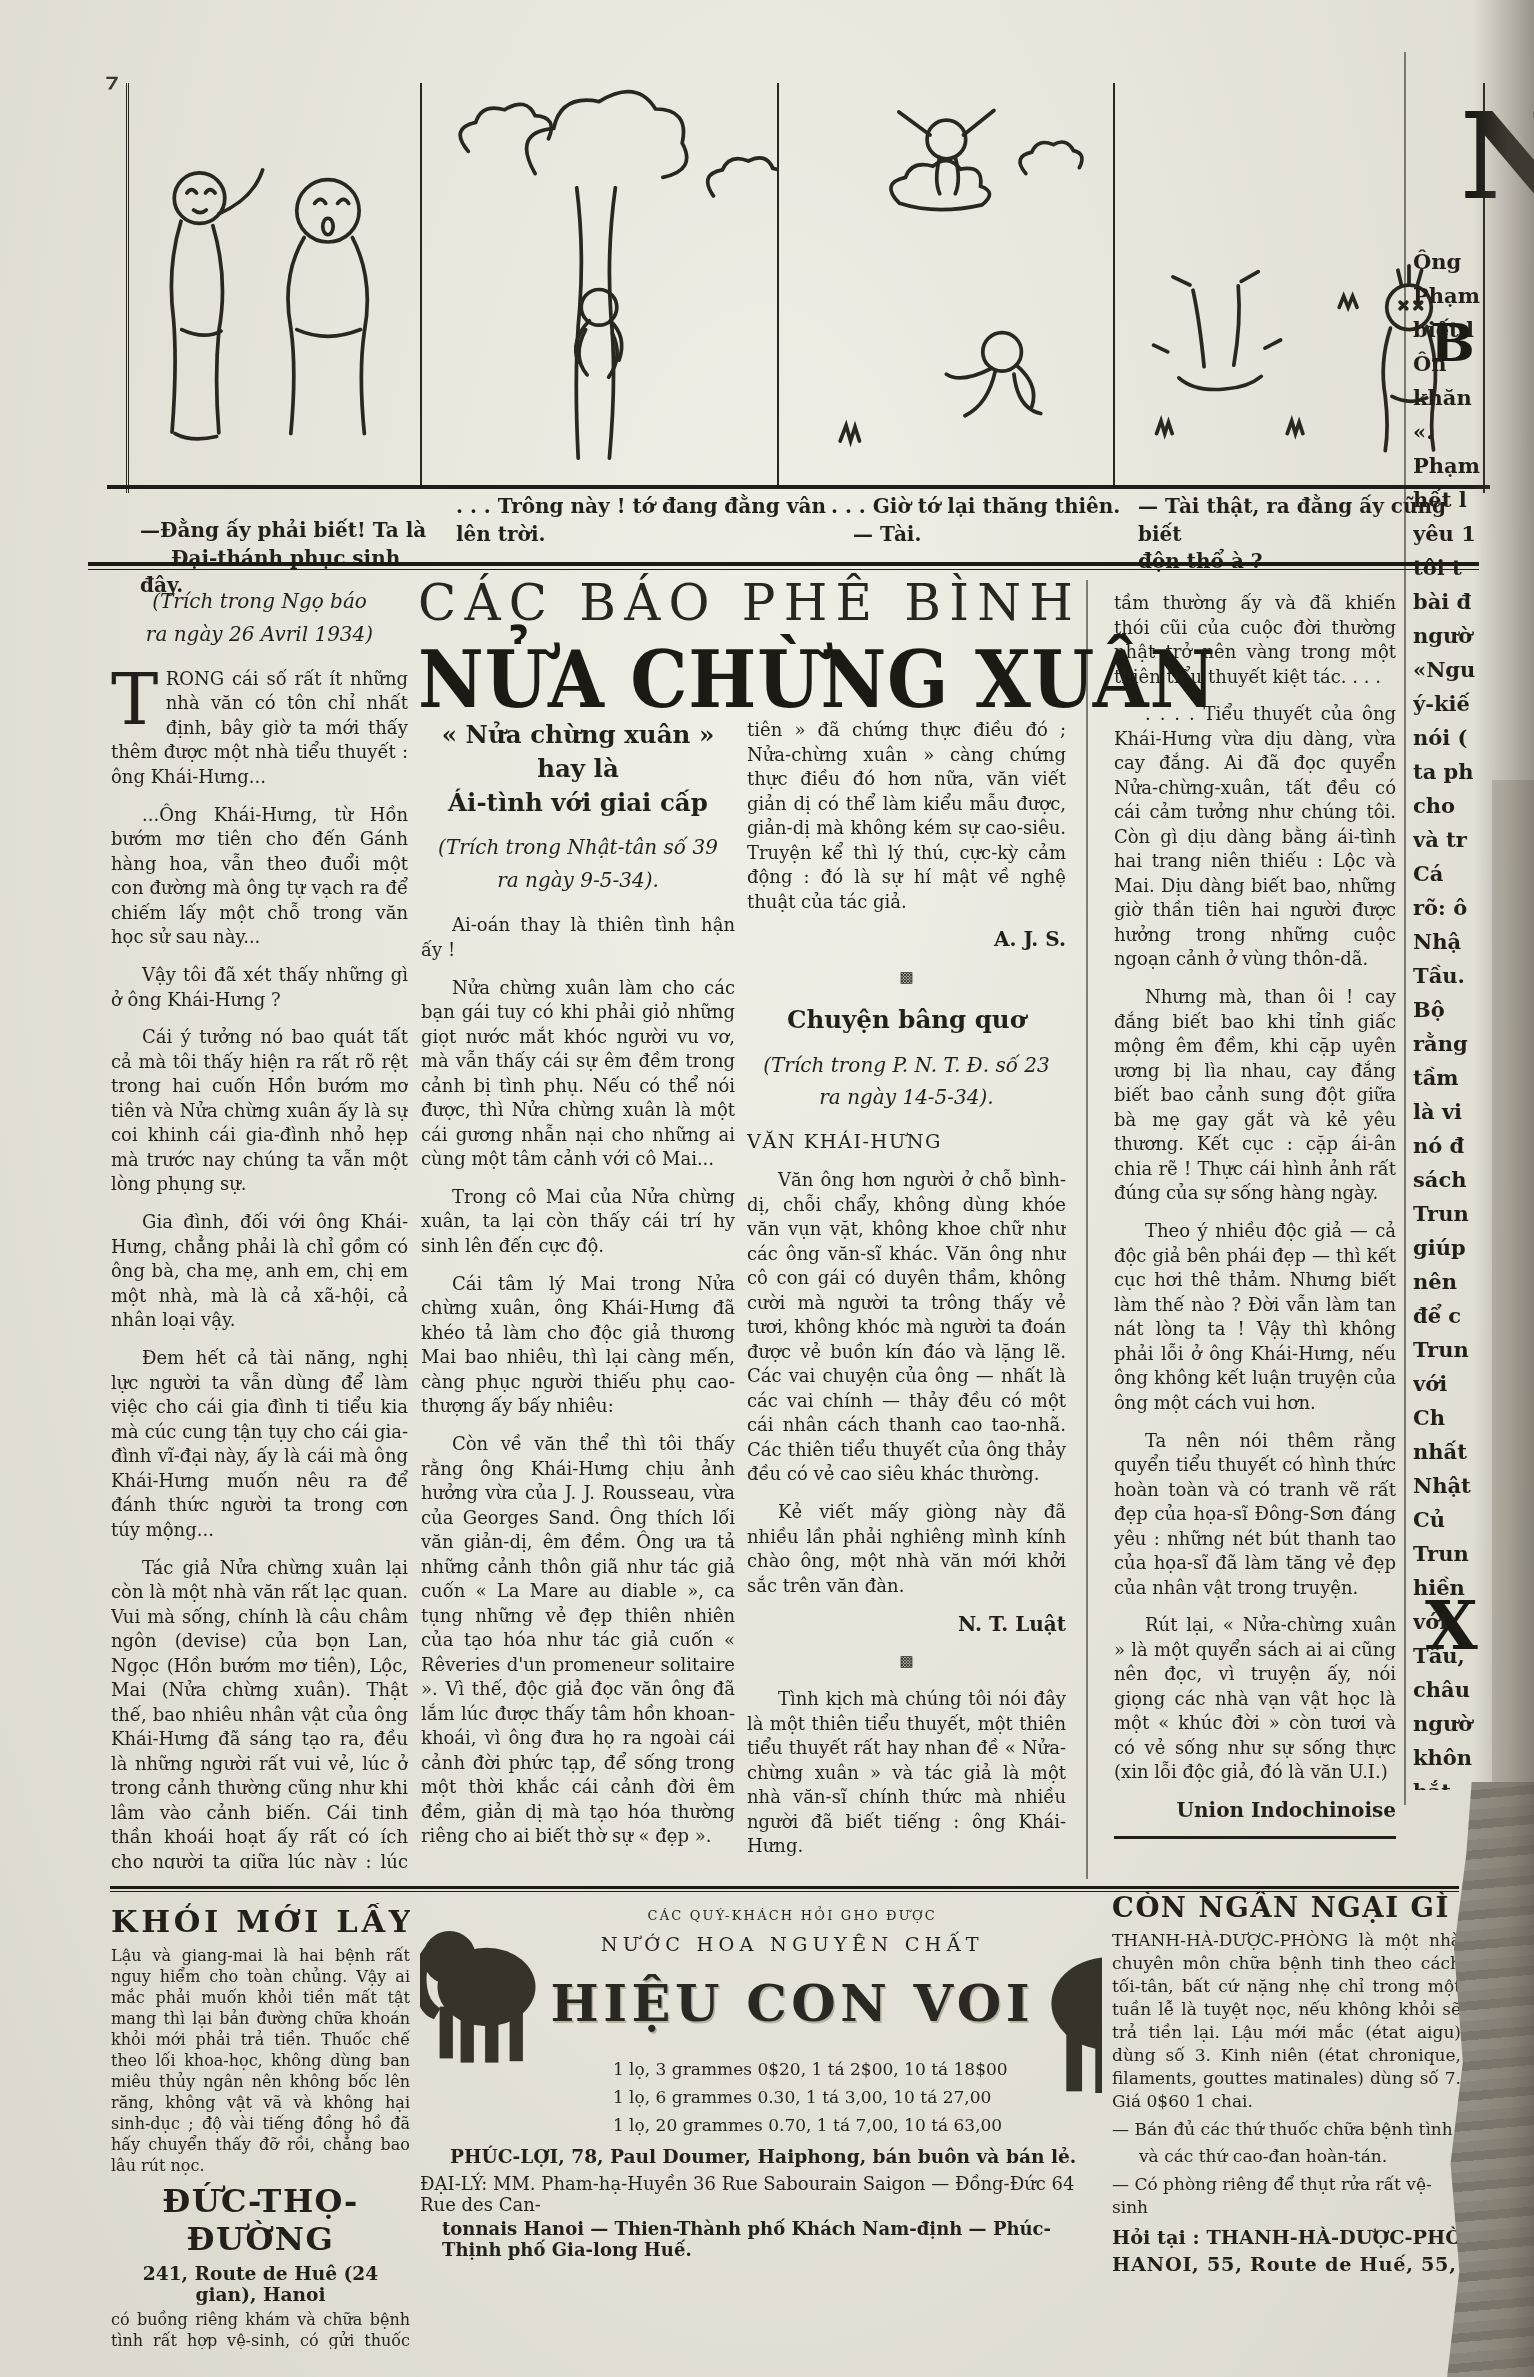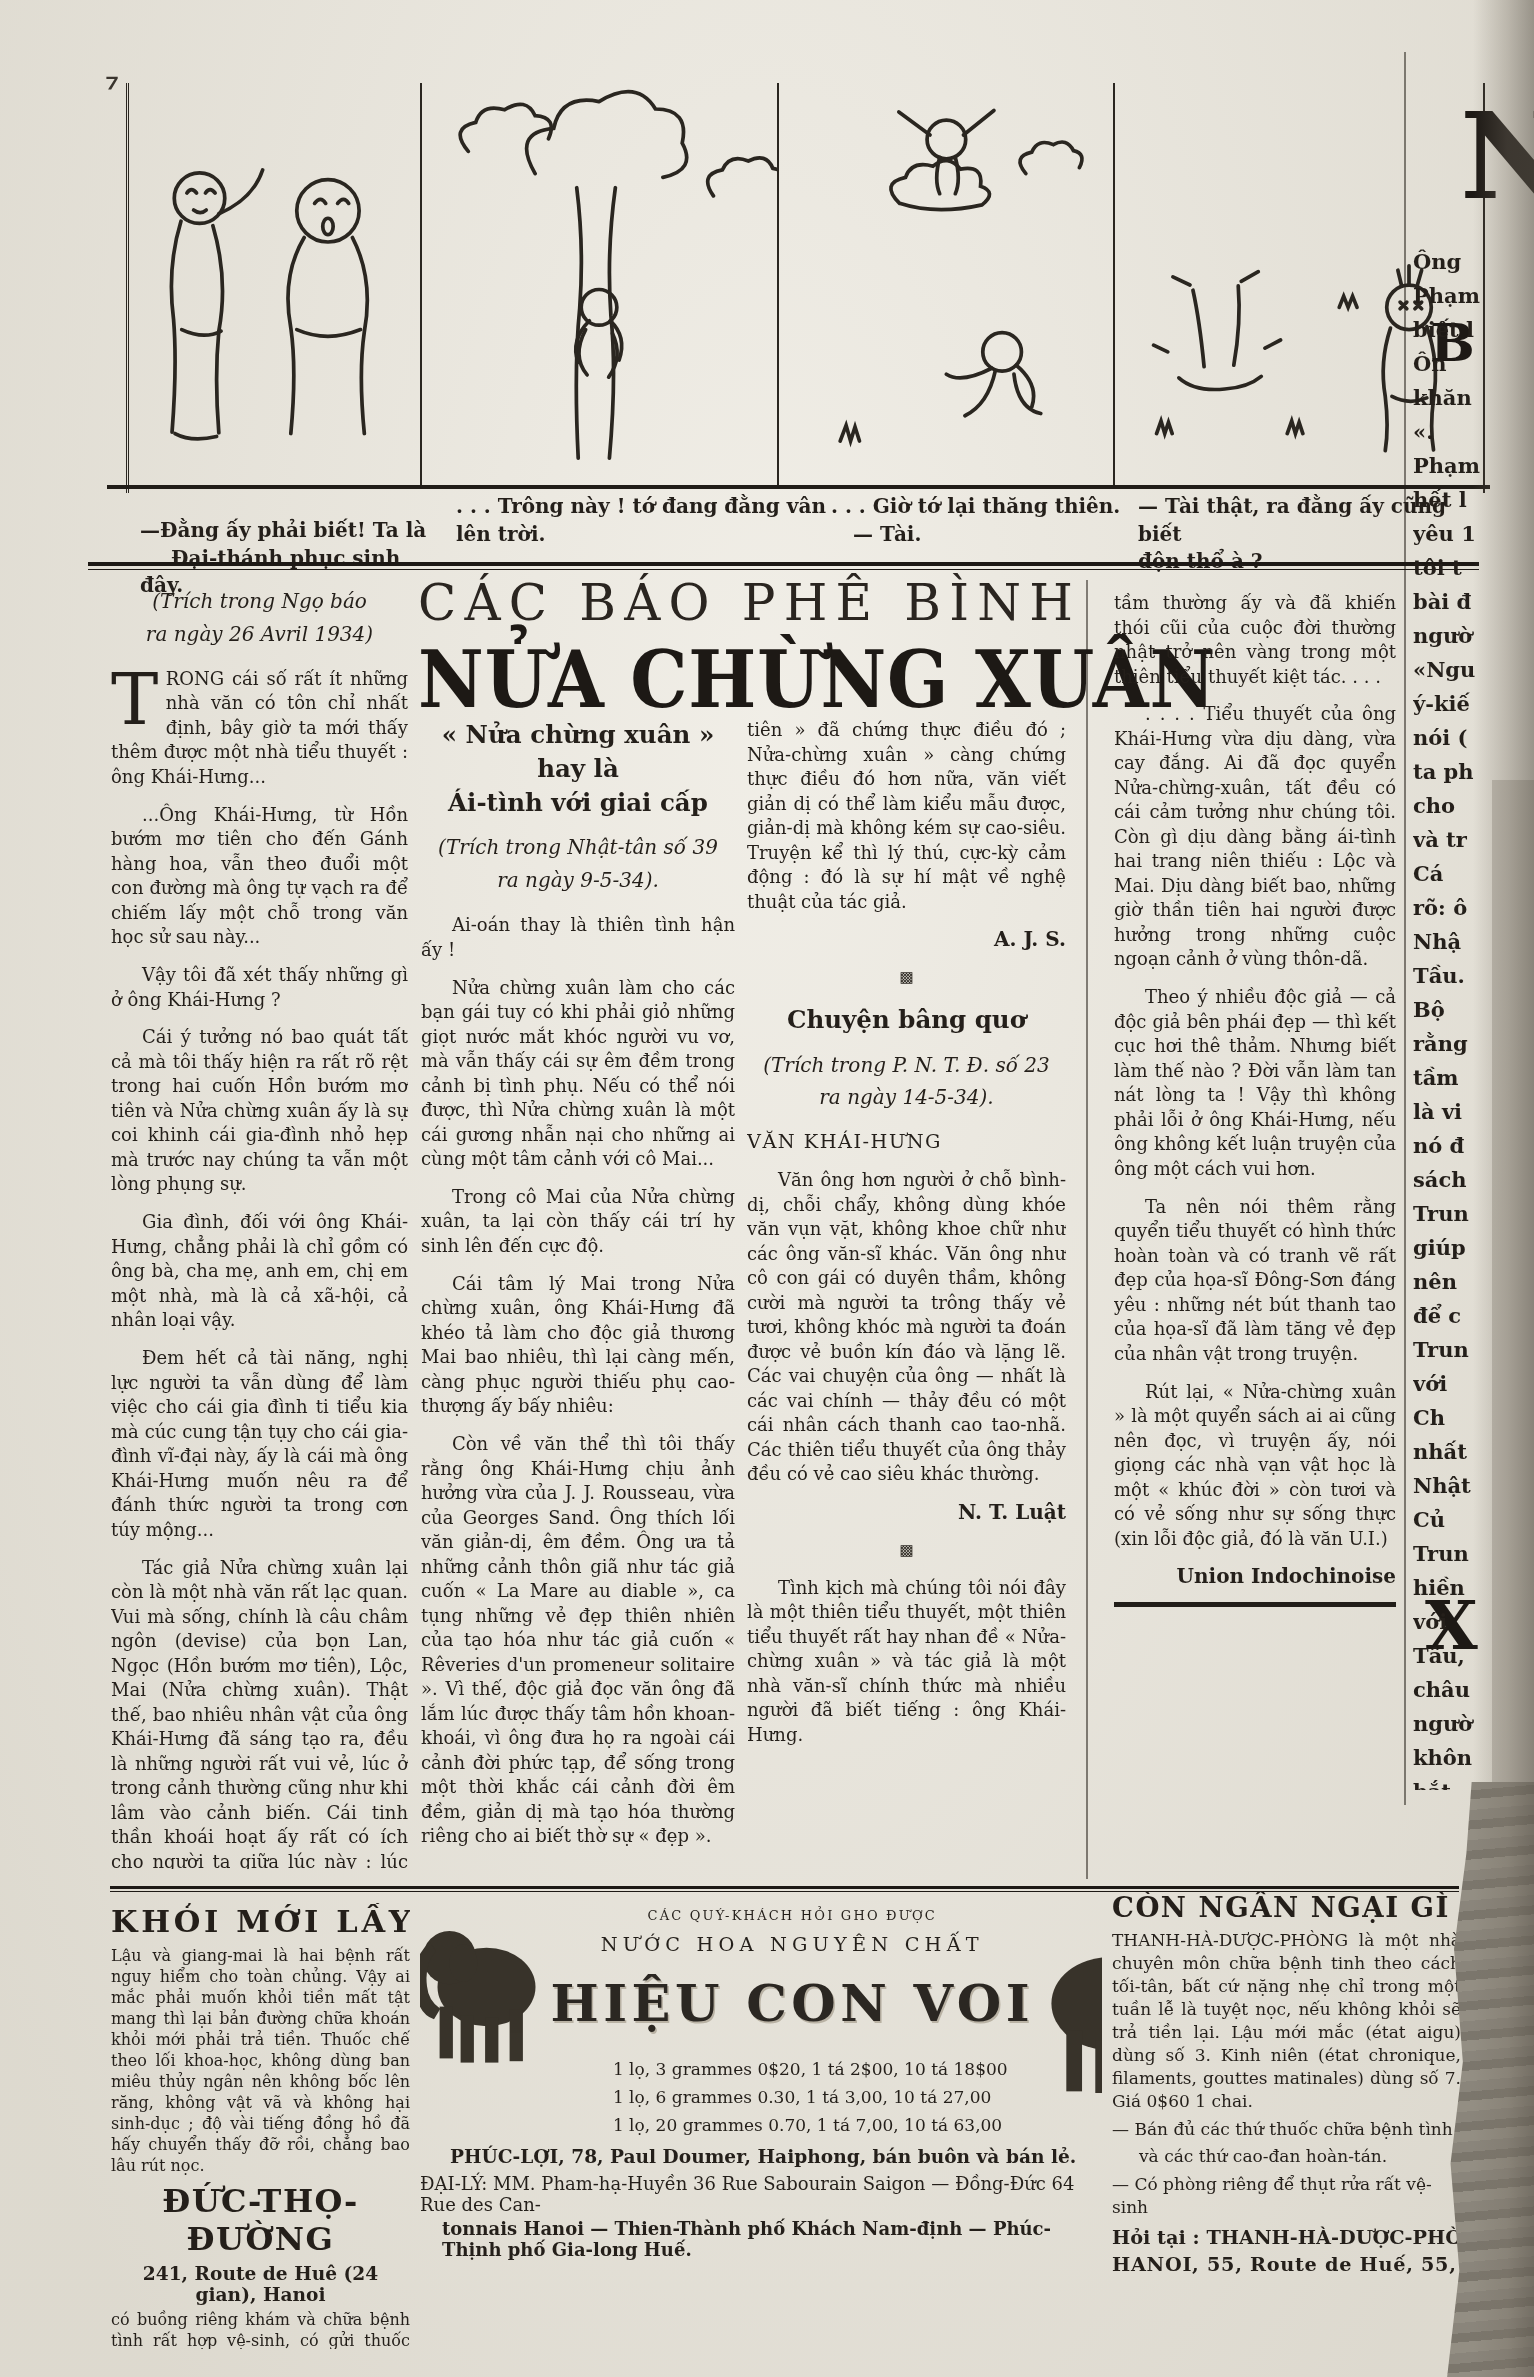--- a/index.html
+++ b/index.html
@@ -242,29 +242,31 @@
 
   <div class="col col3" data-interactable="false">
     <p class="noindent" data-interactable="false">tiên » đã chứng thực điều đó ; Nửa-chừng xuân » càng chứng thực điều đó hơn nữa, văn viết giản dị có thể làm kiểu mẫu được, giản-dị mà không kém sự cao-siêu. Truyện kể thì lý thú, cực-kỳ cảm động : đó là sự hí mật về nghệ thuật của tác giả.</p>
     <p class="sig" data-interactable="false">A. J. S.</p>
     <p class="orn" data-interactable="false">▩</p>
     <p class="colhead" data-interactable="false">Chuyện bâng quơ</p>
     <p class="src" data-interactable="false">(Trích trong P. N. T. Đ. số 23</p>
     <p class="src last" data-interactable="false">ra ngày 14-5-34).</p>
     <p class="subhead" data-interactable="false">VĂN KHÁI-HƯNG</p>
     <p data-interactable="false">Văn ông hơn người ở chỗ bình-dị, chỗi chẩy, không dùng khóe văn vụn vặt, không khoe chữ như các ông văn-sĩ khác. Văn ông như cô con gái có duyên thầm, không cười mà người ta trông thấy vẻ tươi, không khóc mà người ta đoán được vẻ buồn kín đáo và lặng lẽ. Các vai chuyện của ông — nhất là các vai chính — thảy đều có một cái nhân cách thanh cao tao-nhã. Các thiên tiểu thuyết của ông thảy đều có vẻ cao siêu khác thường.</p>
+    <p data-interactable="false">Kẻ viết mấy giòng này đã nhiều lần phải nghiêng mình kính chào ông, một nhà văn mới khởi sắc trên văn đàn.</p>
     <p class="sig" data-interactable="false">N. T. Luật</p>
     <p class="orn" data-interactable="false">▩</p>
     <p data-interactable="false">Tình kịch mà chúng tôi nói đây là một thiên tiểu thuyết, một thiên tiểu thuyết rất hay nhan đề « Nửa-chừng xuân » và tác giả là một nhà văn-sĩ chính thức mà nhiều người đã biết tiếng : ông Khái-Hưng.</p>
 
   </div>
 
   <div class="col col4" data-interactable="false">
     <p class="noindent" data-interactable="false">tầm thường ấy và đã khiến thói cũi của cuộc đời thường nhật trở nên vàng trong một thiên tiểu thuyết kiệt tác. . . .</p>
     <p data-interactable="false">. . . . Tiểu thuyết của ông Khái-Hưng vừa dịu dàng, vừa cay đắng. Ai đã đọc quyển Nửa-chừng-xuân, tất đều có cái cảm tưởng như chúng tôi. Còn gì dịu dàng bằng ái-tình hai trang niên thiếu : Lộc và Mai. Dịu dàng biết bao, những giờ thần tiên hai người được hưởng trong những cuộc ngoạn cảnh ở vùng thôn-dã.</p>
+    <p data-interactable="false">Nhưng mà, than ôi ! cay đắng biết bao khi tỉnh giấc mộng êm đềm, khi cặp uyên ương bị lìa nhau, cay đắng biết bao cảnh sung đột giữa bà mẹ gay gắt và kẻ yêu thương. Kết cục : cặp ái-ân chia rẽ ! Thực cái hình ảnh rất đúng của sự sống hàng ngày.</p>
     <p data-interactable="false">Theo ý nhiều độc giả — cả độc giả bên phái đẹp — thì kết cục hơi thê thảm. Nhưng biết làm thế nào ? Đời vẫn làm tan nát lòng ta ! Vậy thì không phải lỗi ở ông Khái-Hưng, nếu ông không kết luận truyện của ông một cách vui hơn.</p>
     <p data-interactable="false">Ta nên nói thêm rằng quyển tiểu thuyết có hình thức hoàn toàn và có tranh vẽ rất đẹp của họa-sĩ Đông-Sơn đáng yêu : những nét bút thanh tao của họa-sĩ đã làm tăng vẻ đẹp của nhân vật trong truyện.</p>
     <p data-interactable="false">Rút lại, « Nửa-chừng xuân » là một quyển sách ai ai cũng nên đọc, vì truyện ấy, nói giọng các nhà vạn vật học là một « khúc đời » còn tươi và có vẻ sống như sự sống thực (xin lỗi độc giả, đó là văn U.I.)</p>
     <p class="sig" data-interactable="false">Union Indochinoise</p>
     <div class="under-rule" data-interactable="false"></div>
 
   </div>
 
   <div class="bottom-rule" data-interactable="false"></div>
 

